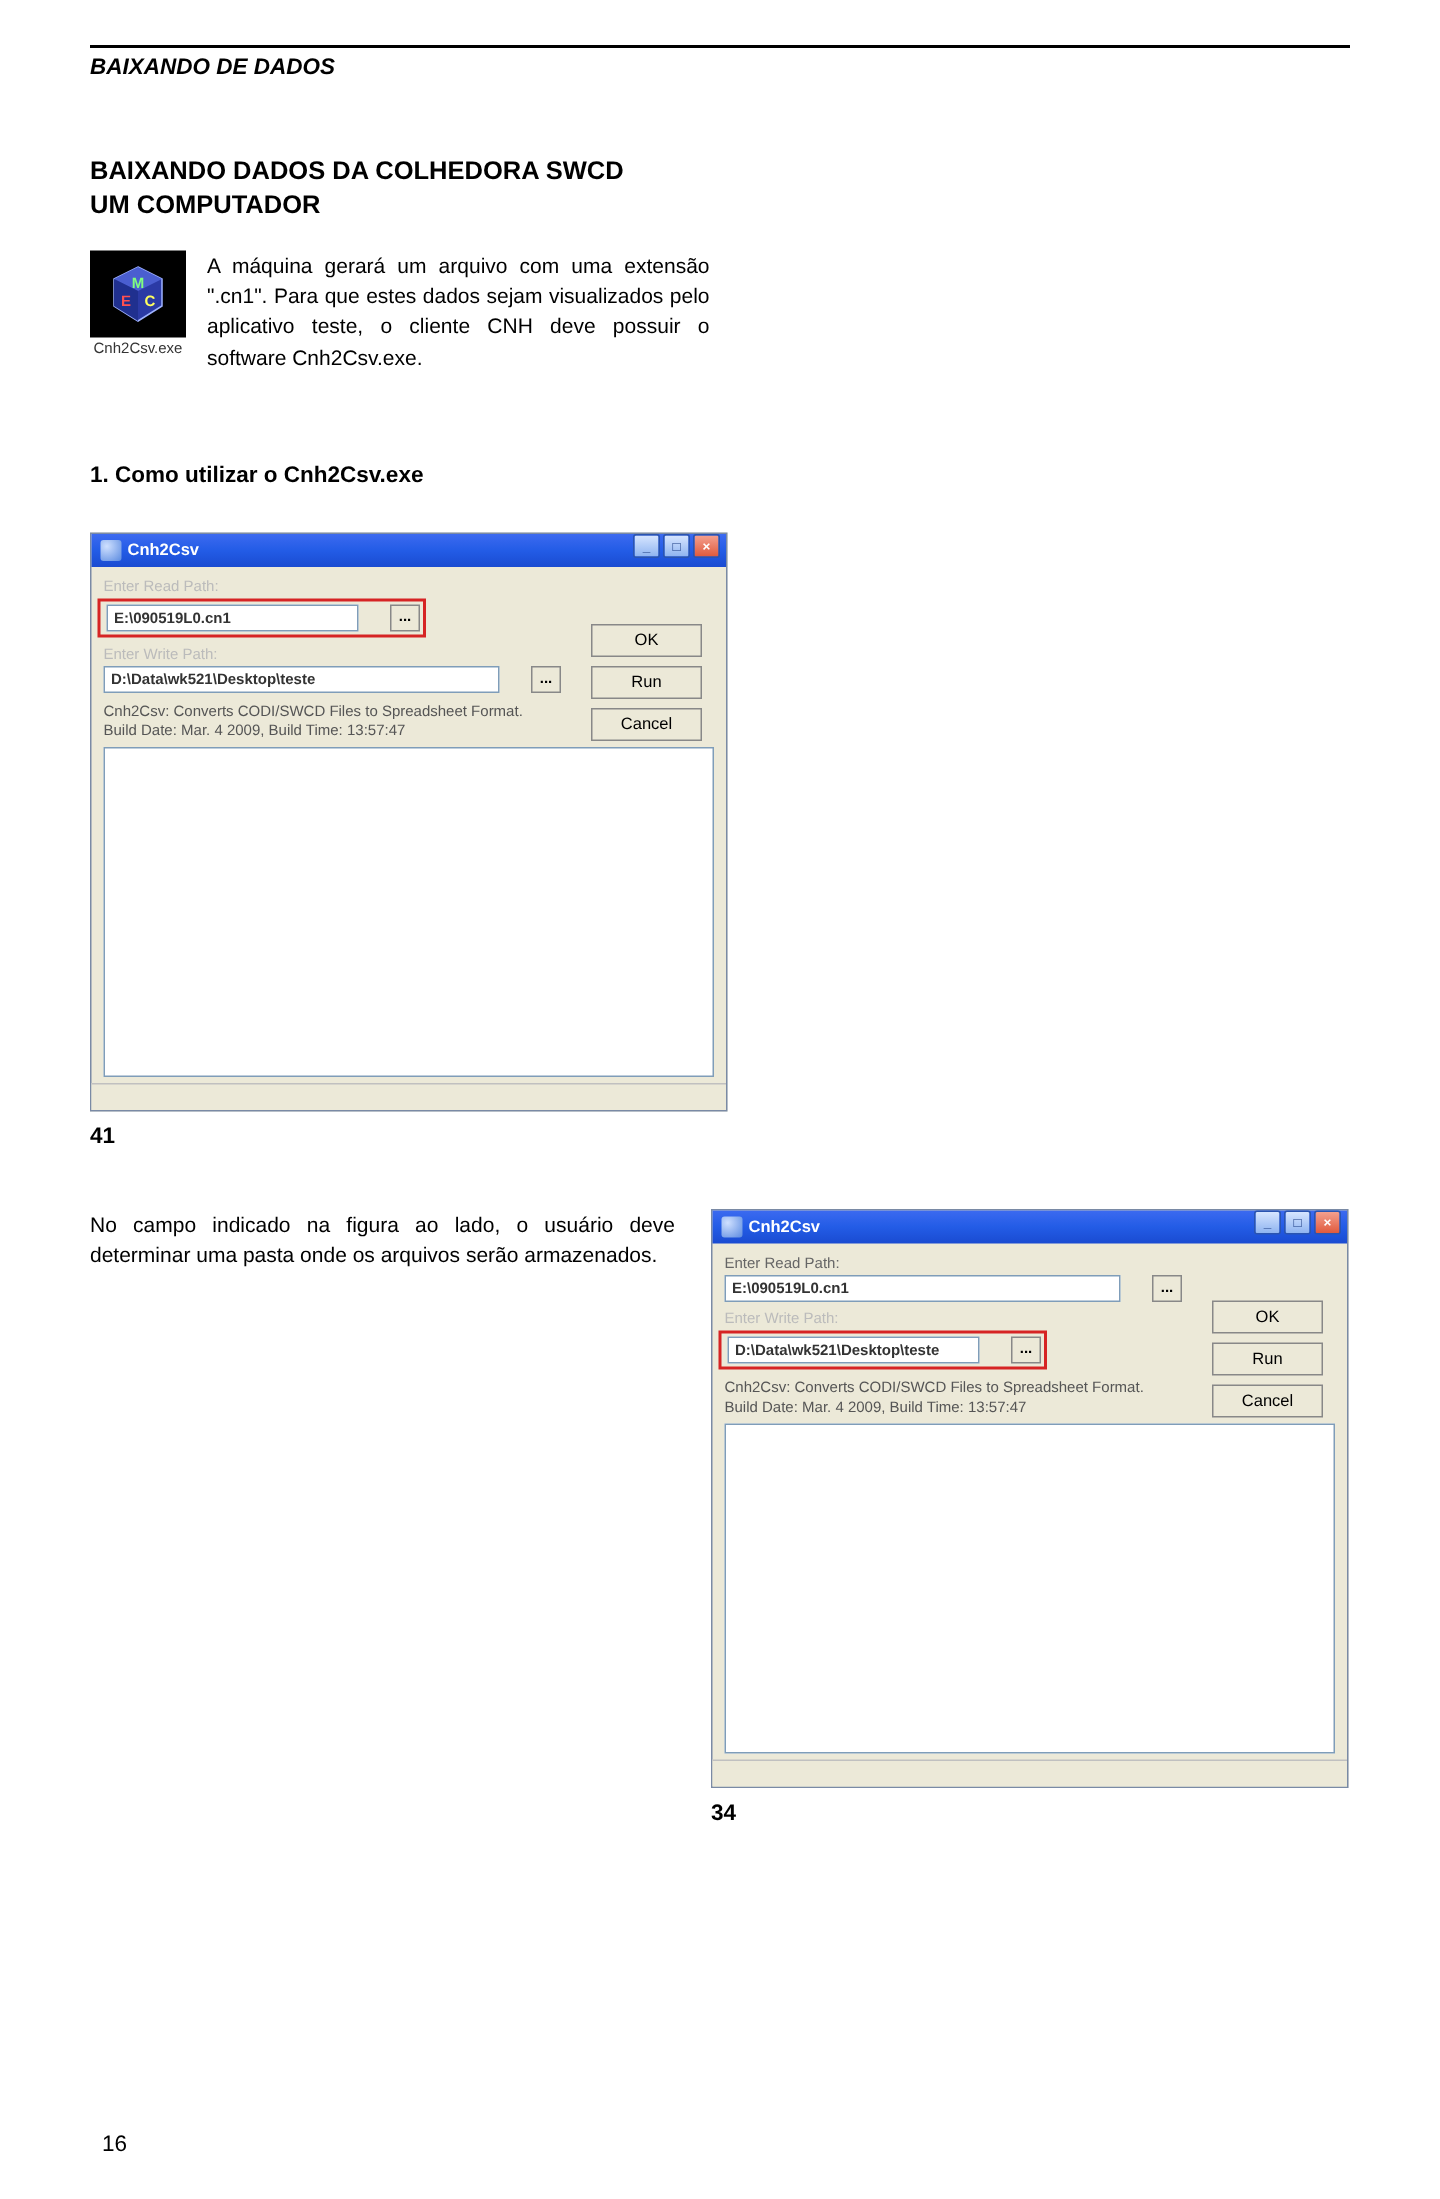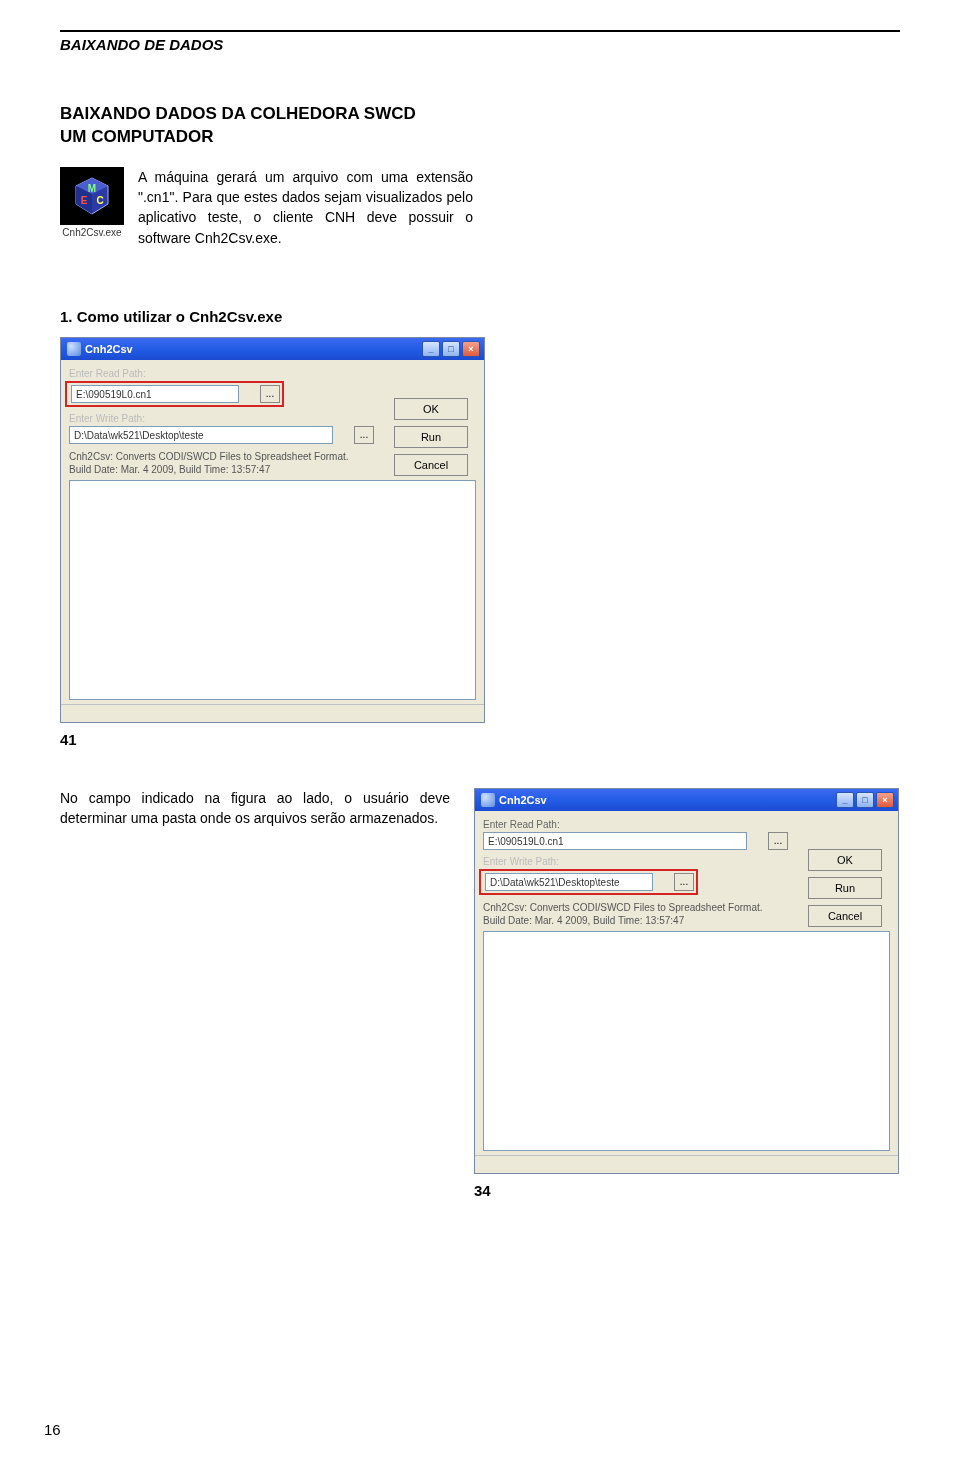--- a/index.html
+++ b/index.html
@@ -66,21 +66,21 @@
   }
   .intro-text {
     font-size: 14px;
     line-height: 1.45;
     text-align: justify;
     max-width: 335px;
   }
   .section-title {
     font-size: 15px;
     font-weight: bold;
-    margin-bottom: 12px;
+    margin-bottom: 30px;
   }
   .two-col {
     display: flex;
     gap: 24px;
     margin-bottom: 30px;
   }
   .left-col {
     width: 390px;
     flex-shrink: 0;
     font-size: 14px;
@@ -96,21 +96,20 @@
     background: #ece9d8;
     font-family: Tahoma, Arial, sans-serif;
     font-size: 11px;
     margin-bottom: 8px;
   }
   .titlebar {
     height: 22px;
     background: linear-gradient(to bottom, #3c6af0 0%, #235ce6 50%, #1a4bd1 100%);
     color: #fff;
     display: flex;
-    align-items: center;
     padding: 0 4px 0 6px;
     font-weight: bold;
     justify-content: space-between;
   }
   .titlebar-left {
     display: flex;
     align-items: center;
     gap: 4px;
   }
   .titlebar-icon {
@@ -141,20 +140,21 @@
     color: #fff;
   }
   .win-body {
     padding: 8px 8px 4px 8px;
   }
   .field-row {
     display: flex;
     align-items: center;
     gap: 21px;
     margin-bottom: 6px;
+    font-weight: bold;
   }
   .field-row.highlight {
     border: 2px solid #d62424;
     padding: 2px 2px 2px 4px;
     margin-left: -4px;
     margin-right: 90px;
   }
   .field-label {
     color: #666;
     font-size: 10px;
@@ -227,21 +227,21 @@
     background: #ece9d8;
   }
   .fig-num {
     font-size: 15px;
     font-weight: bold;
     margin-top: 2px;
   }
   .page-num {
     position: absolute;
     bottom: 28px;
-    left: 44px;
+    left: 68px;
     font-size: 15px;
   }
   .block {
     margin-bottom: 40px;
   }
 </style>
 </head>
 <body>
 
 <div class="page">

